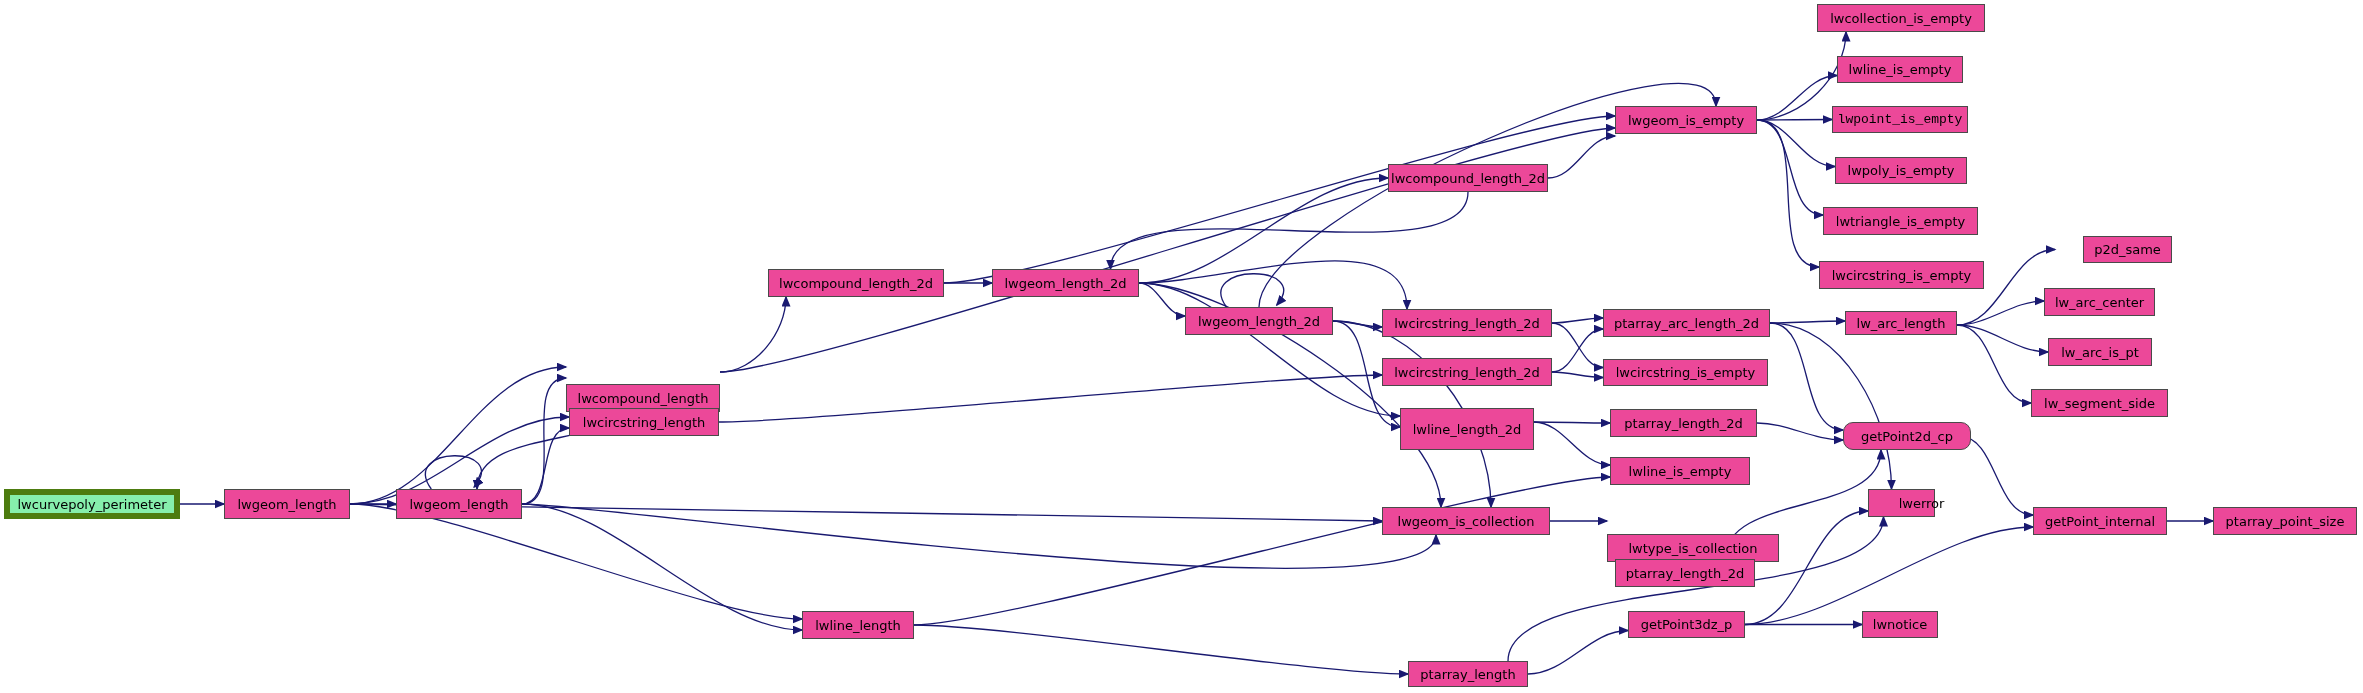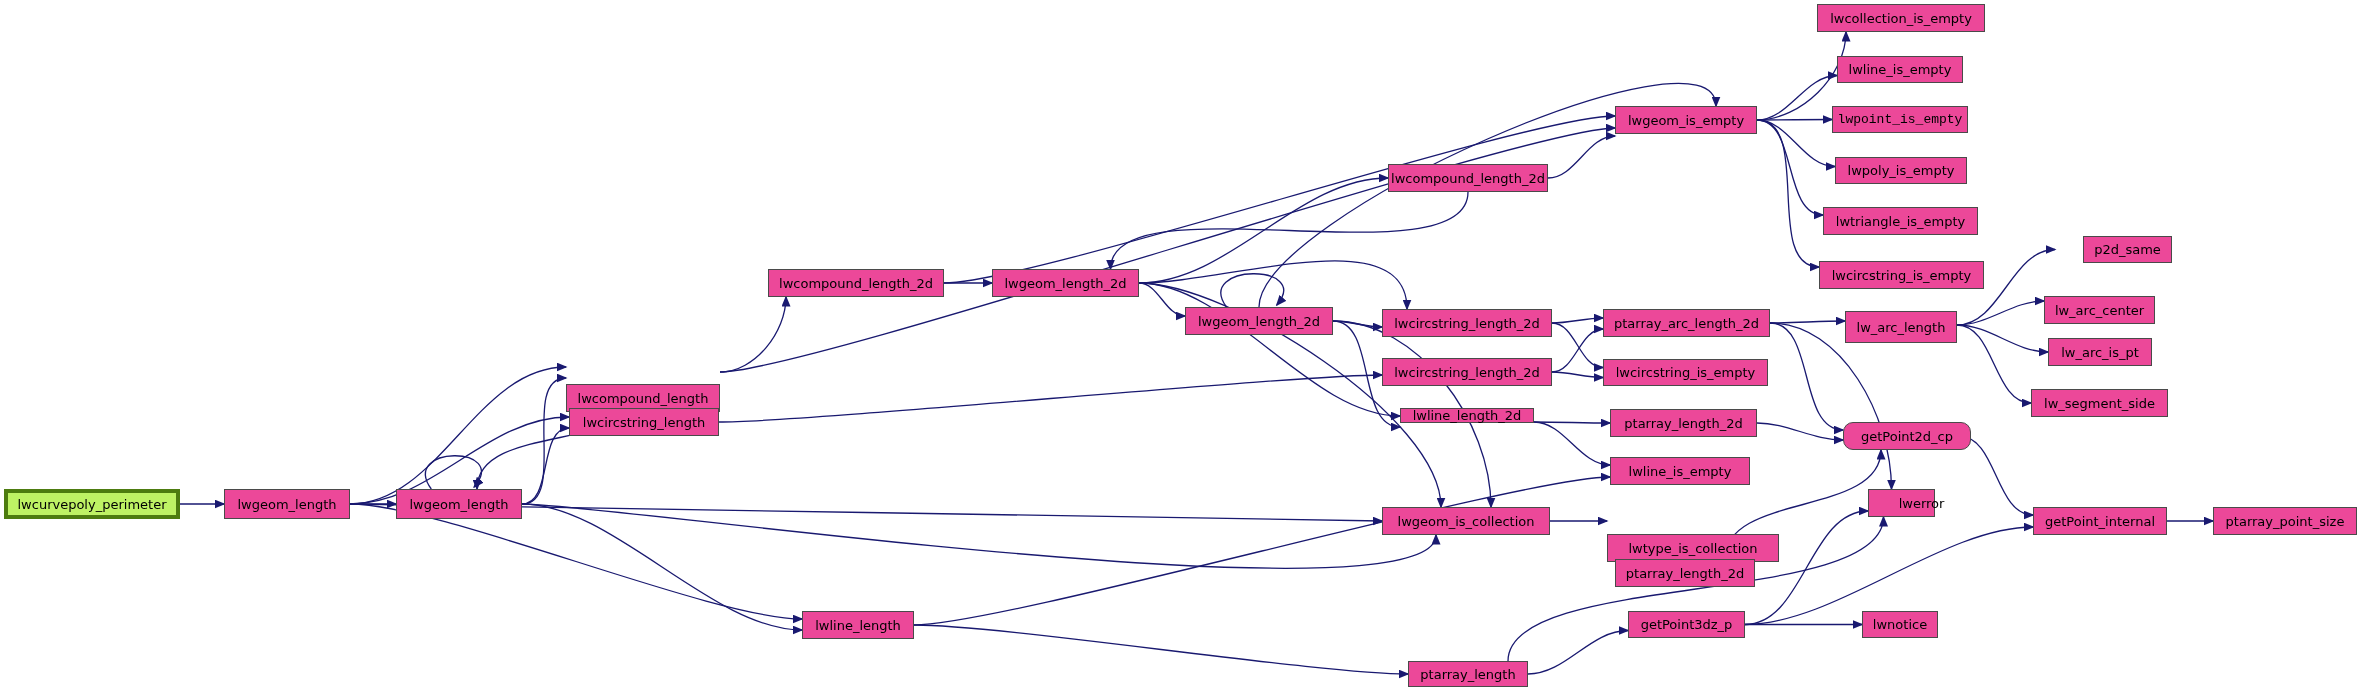--- a/index.html
+++ b/index.html
@@ -2,21 +2,21 @@
 <html><head>
 <meta charset="utf-8">
 <style>
   html,body{margin:0;padding:0;background:#ffffff;}
   #canvas{position:relative;width:2363px;height:693px;background:#ffffff;overflow:hidden;
           font-family:"DejaVu Sans",sans-serif;}
   #edge-layer{position:absolute;left:0;top:0;z-index:0;}
   .node{position:absolute;display:flex;align-items:center;justify-content:center;
         box-sizing:border-box;border:1.4px solid #4a4a4a;background:#ec4899;
         font-size:13px;color:#000000;white-space:nowrap;z-index:1;cursor:pointer;}
-  .node.root{background:#bef264;border:4px solid #4d7c0f;cursor:default;}
+  .node.root{background:#86efac;border:6px solid #4d7c0f;cursor:default;}
   .edge{fill:none;stroke:#191970;stroke-width:1.3px;}
 </style>
 </head>
 <body>
 
 <div id="canvas">
   <svg id="edge-layer" width="2363" height="693" viewBox="0 0 2363 693">
     <defs>
       <marker id="arrow" markerWidth="11" markerHeight="9" refX="9.5" refY="4.5" orient="auto" markerUnits="userSpaceOnUse">
         <path d="M0,0 L11,4.5 L0,9 z" fill="#191970"></path>
@@ -118,21 +118,21 @@
       </div>
       <div class="node" style="left: 1615px; top: 106px; width: 142px; height: 28px; justify-content: center;">
         <span>lwgeom_is_empty</span>
       </div>
       <div class="node" style="left: 1382px; top: 309px; width: 170px; height: 28px;">
         <span>lwcircstring_length_2d</span>
       </div>
       <div class="node" style="left: 1382px; top: 358px; width: 170px; height: 28px;">
         <span>lwcircstring_length_2d</span>
       </div>
-      <div class="node" style="left: 1400px; top: 408px; width: 134px; height: 15px;">
+      <div class="node" style="left: 1400px; top: 408px; width: 134px; height: 42px;">
         <span>lwline_length_2d</span>
       </div>
       <div class="node" style="left: 1382px; top: 507px; width: 168px; height: 28px;">
         <span>lwgeom_is_collection</span>
       </div>
       <div class="node" style="left: 1408px; top: 661px; width: 120px; height: 26px;">
         <span>ptarray_length</span>
       </div>
       <div class="node" style="left: 1817px; top: 4px; width: 168px; height: 28px;">
         <span>lwcollection_is_empty</span>
@@ -145,21 +145,21 @@
       </div>
       <div class="node" style="left: 1835px; top: 157px; width: 132px; height: 27px;">
         <span>lwpoly_is_empty</span>
       </div>
       <div class="node" style="left: 1823px; top: 207px; width: 155px; height: 28px;">
         <span>lwtriangle_is_empty</span>
       </div>
       <div class="node" style="left: 1819px; top: 261px; width: 165px; height: 28px;">
         <span>lwcircstring_is_empty</span>
       </div>
-      <div class="node" style="left: 1845px; top: 311px; width: 112px; height: 32px;">
+      <div class="node" style="left: 1845px; top: 311px; width: 112px; height: 24px;">
         <span>lw_arc_length</span>
       </div>
       <div class="node" style="left: 1603px; top: 309px; width: 167px; height: 28px;">
         <span>ptarray_arc_length_2d</span>
       </div>
       <div class="node" style="left: 1603px; top: 359px; width: 165px; height: 27px;">
         <span>lwcircstring_is_empty</span>
       </div>
       <div class="node" style="left: 1610px; top: 409px; width: 147px; height: 28px;">
         <span>ptarray_length_2d</span>
@@ -181,21 +181,21 @@
       </div>
       <div class="node" style="left: 1868px; top: 489px; width: 67px; height: 28px; padding-left: 40px;">
         <span>lwerror</span>
       </div>
       <div class="node" style="left: 1862px; top: 611px; width: 76px; height: 27px;">
         <span>lwnotice</span>
       </div>
       <div class="node" style="left: 2055px; top: 236px; width: 89px; height: 27px; margin-left: 28px;">
         <span>p2d_same</span>
       </div>
-      <div class="node" style="left: 2044px; top: 296px; width: 111px; height: 28px;">
+      <div class="node" style="left: 2044px; top: 288px; width: 111px; height: 28px;">
         <span>lw_arc_center</span>
       </div>
       <div class="node" style="left: 2048px; top: 338px; width: 104px; height: 28px;">
         <span>lw_arc_is_pt</span>
       </div>
       <div class="node" style="left: 2031px; top: 389px; width: 137px; height: 28px;">
         <span>lw_segment_side</span>
       </div>
       <div class="node" style="left: 2033px; top: 507px; width: 134px; height: 28px;">
         <span>getPoint_internal</span>

